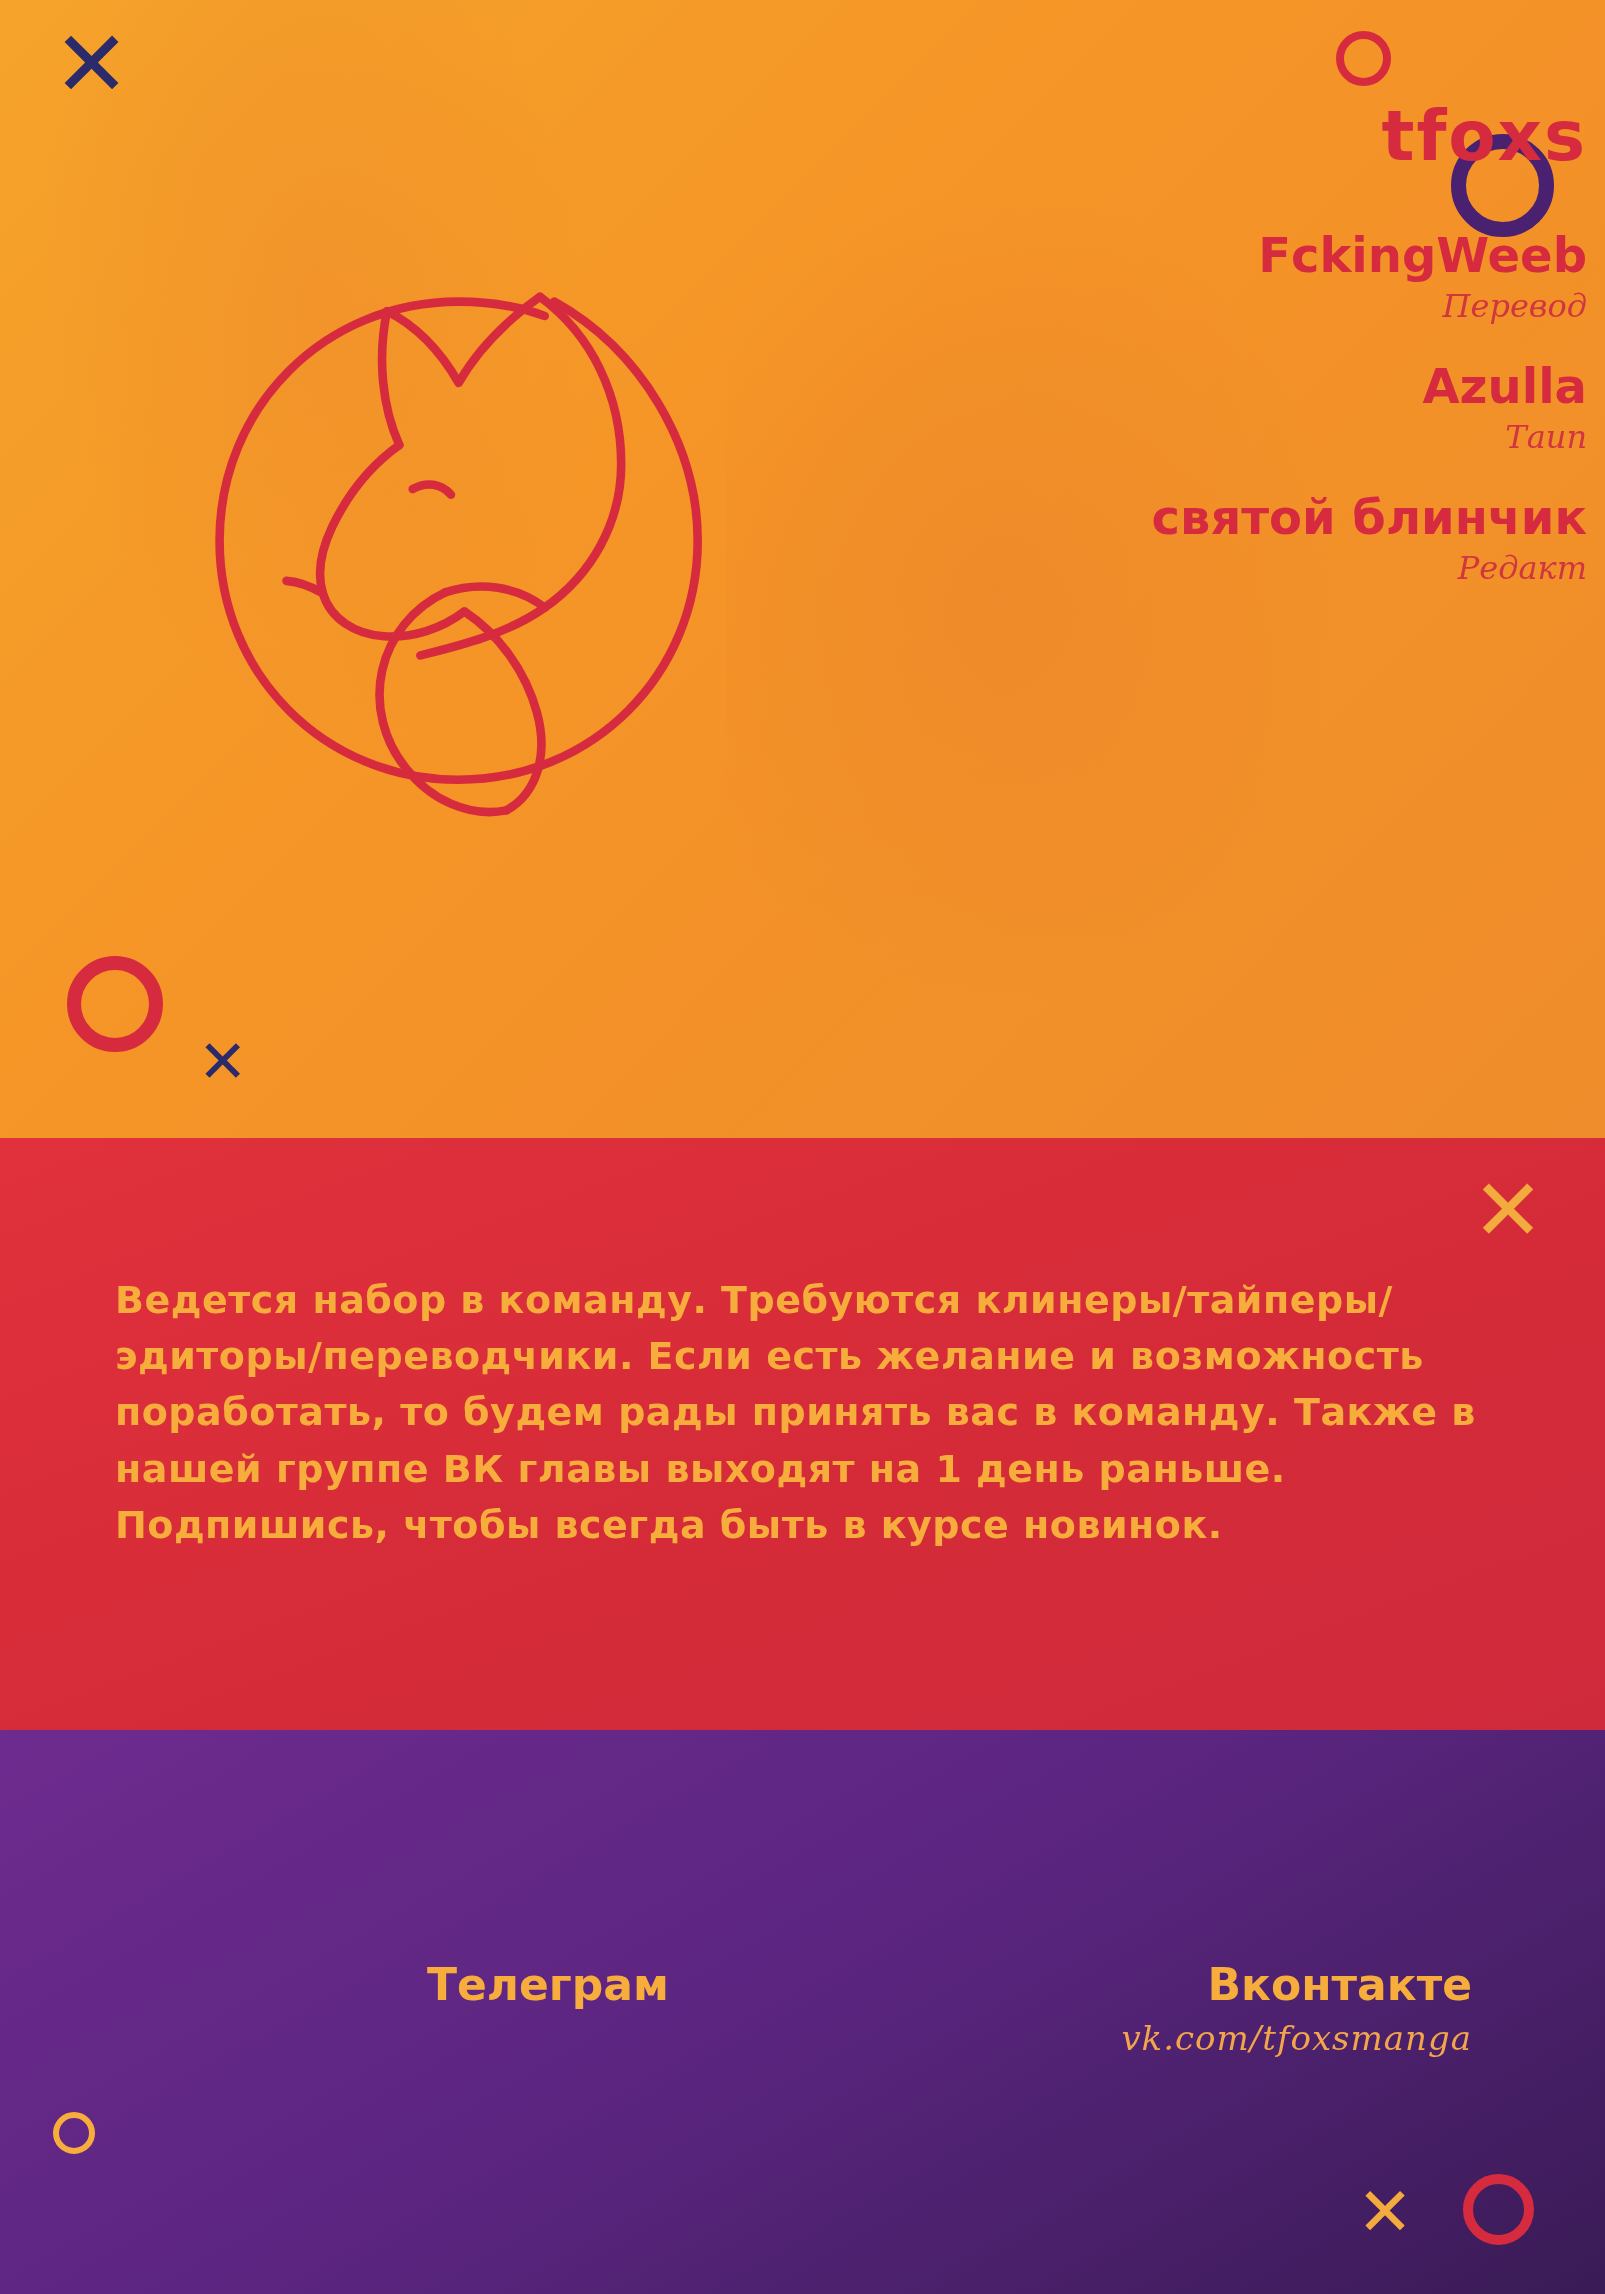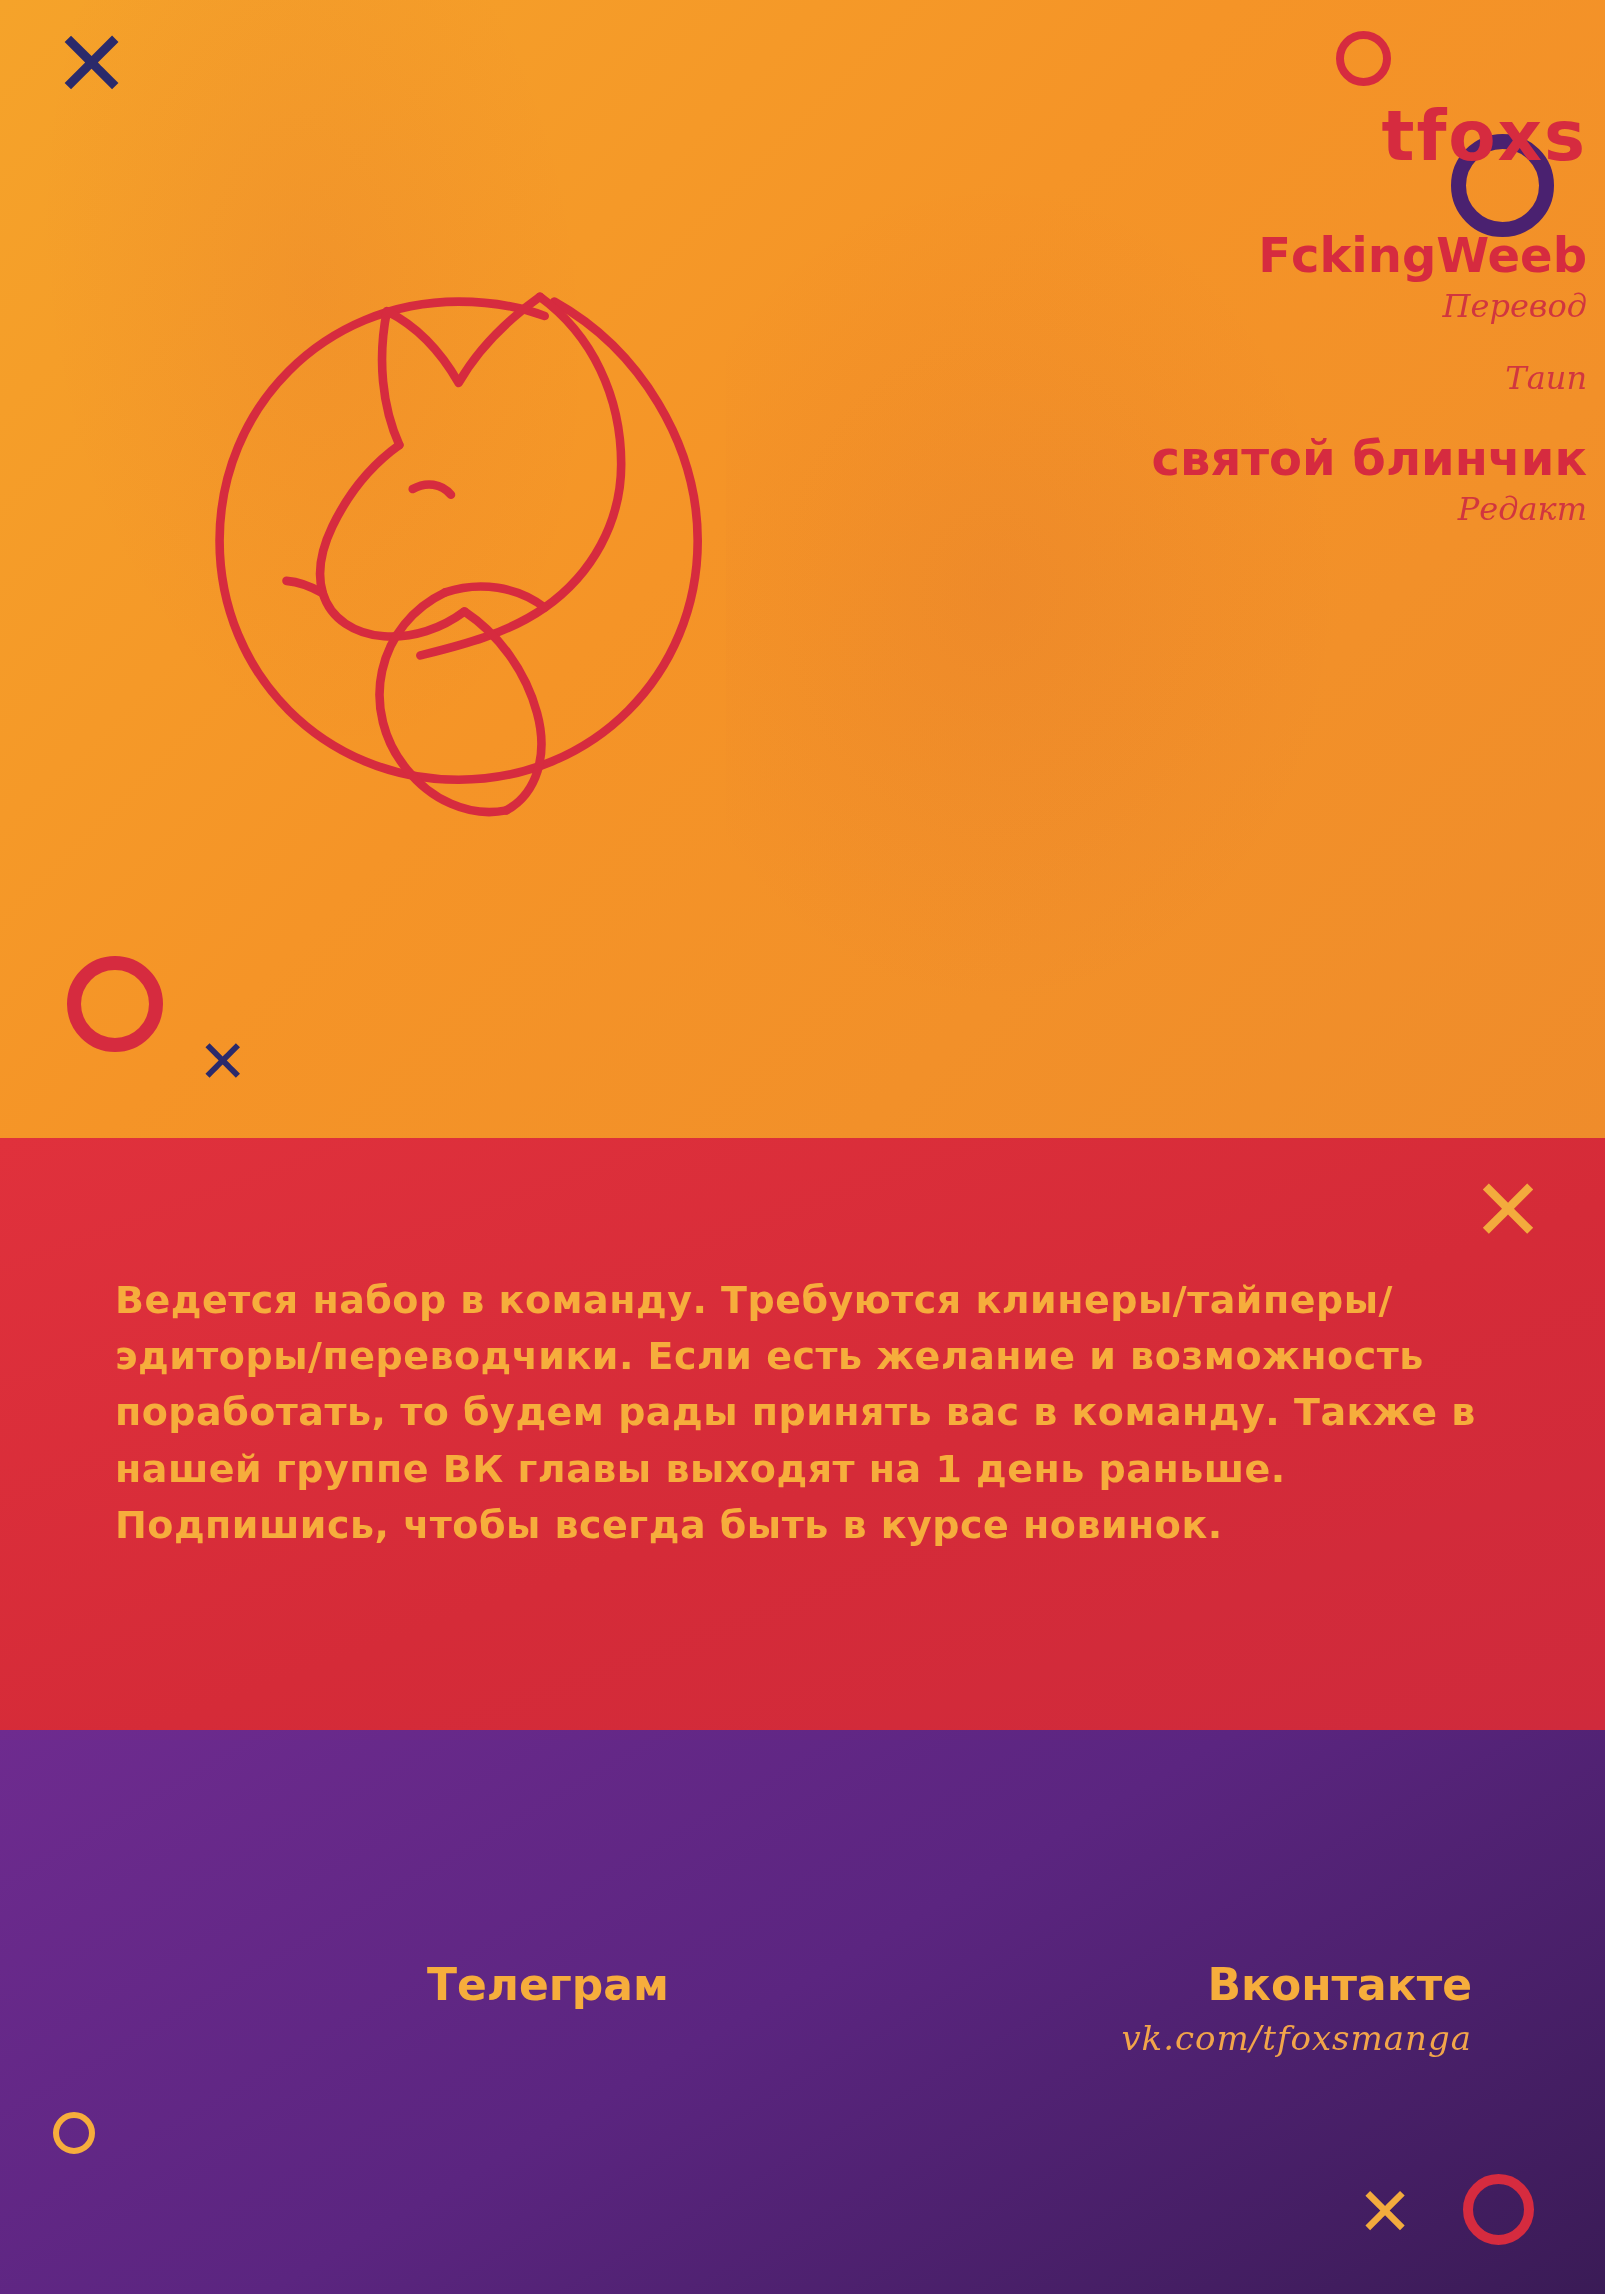--- a/index.html
+++ b/index.html
@@ -181,20 +181,21 @@
     <div class="credits">
       <div class="brand">tfoxs</div>
 
       <div class="credit-row">
         <div class="credit-name">FckingWeeb</div>
         <div class="credit-role">Перевод</div>
       </div>
 
 
       <div class="credit-row">
+        <div class="credit-name">Azulla</div>
         <div class="credit-role">Таип</div>
       </div>
 
       <div class="credit-row">
         <div class="credit-name">святой блинчик</div>
         <div class="credit-role">Редакт</div>
       </div>
     </div>
   </section>
 

